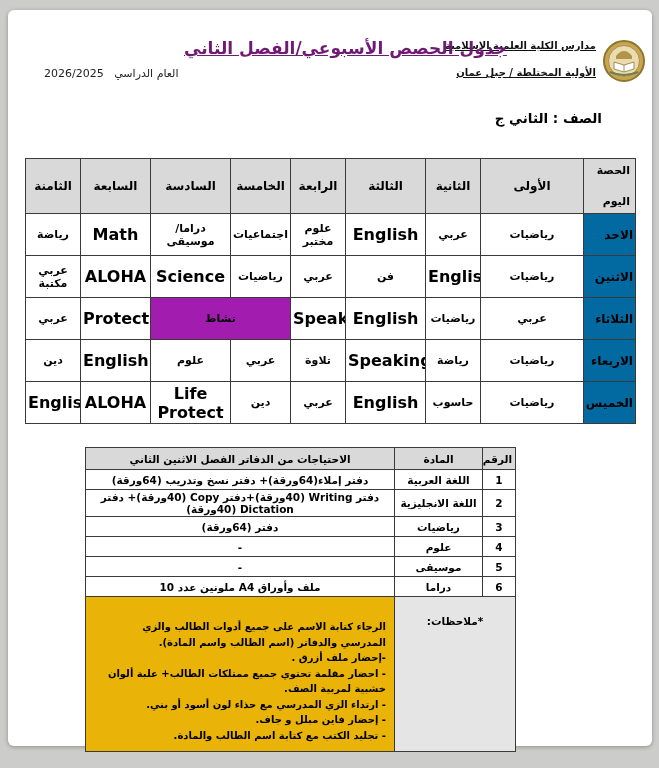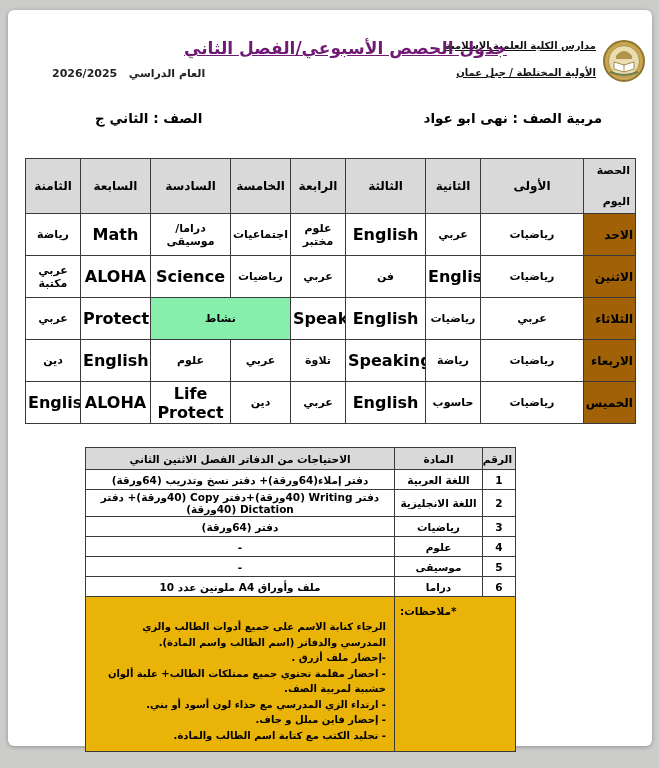--- a/index.html
+++ b/index.html
@@ -21,21 +21,21 @@
   }
   .school .line{text-decoration:underline;margin-bottom:16px;white-space:nowrap;padding-left:25px;}
   .logo{position:absolute;top:26px;right:6px;width:44px;height:50px;}
   .title{
     position:absolute;top:28px;right:168px;width:300px;
     text-align:center;font-size:17px;font-weight:bold;
     text-decoration:underline;color:#701a75;white-space:nowrap;
   }
   .year{
     position:absolute;top:57px;left:36px;
-    font-size:11px;font-weight:bold;color:#222;direction:rtl;white-space:nowrap;margin-left:8px;
+    font-size:11px;font-weight:normal;color:#222;direction:rtl;white-space:nowrap;
   }
   
   .meta{
     position:absolute;top:100px;right:50px;left:87px;
     display:flex;justify-content:space-between;direction:rtl;
     font-size:13.5px;font-weight:bold;color:#000;
   }
   
   table{border-collapse:collapse;}
   .timetable{
@@ -45,38 +45,38 @@
   }
   .timetable th,.timetable td{
     border:1.4px solid #3a3a3a;text-align:center;vertical-align:middle;
     padding:1px 2px;font-size:11px;overflow:hidden;
   }
   .timetable thead th{height:48px;background:#d9d9d9;font-size:12px;}
   .timetable thead th.corner{padding:3px 5px;}
   .corner-in{display:flex;flex-direction:column;justify-content:space-between;height:44px;}
   .corner-in span{text-align:right;font-size:11px;}
   .timetable tbody tr{height:42px;}
-  .timetable tbody th.day{background:#a16207;font-size:12px;padding-left:23px;}
+  .timetable tbody th.day{background:#0369a1;font-size:12px;padding-left:23px;}
   .timetable td.en{font-size:16px;direction:ltr;}
   
   .supplies{
     position:absolute;top:437px;right:136px;
     direction:rtl;table-layout:fixed;width:430px;
     font-weight:bold;color:#000;
   }
   .supplies th,.supplies td{
     border:1.3px solid #3a3a3a;text-align:center;vertical-align:middle;
     padding:1px 3px;font-size:10.5px;
   }
   .supplies thead th{height:19px;background:#d9d9d9;}
   .supplies tbody tr{height:20px;}
   .supplies td.req{font-size:10.5px;}
   .supplies tr.notes-row{height:128px;}
   .supplies td.notes-label-cell{
-    background:#eab308;vertical-align:top;text-align:left;padding:8px 5px;font-size:10.5px;
+    background:#e5e5e5;vertical-align:top;text-align:center;padding:18px 5px;font-size:10.5px;
   }
   .supplies td.notes-body-cell{
     background:#eab308;vertical-align:top;text-align:right;padding:8px 8px;
   }
   .notes-list{margin-top:14px;}
   .notes-list div{font-size:10px;line-height:15.5px;text-align:right;}
 </style>
 </head>
 <body>
 
@@ -99,21 +99,20 @@
   </div>
 
   <div class="title">جدول الحصص الأسبوعي/الفصل الثاني</div>
 
   <div class="year">
     <span>العام الدراسي</span>&nbsp;&nbsp;
     <span>2026/2025</span>
   </div>
 
   <div class="meta">
-    <div>مربية الصف :  نهى ابو عواد</div>
     <div>الصف : الثاني ج</div>
   </div>
 
   <table class="timetable">
     <colgroup>
       <col style="width:52px">
         <col style="width:103px">
         <col style="width:55px">
       <col style="width:80px">
         <col style="width:55px">
@@ -162,21 +161,21 @@
           <td class="en">Science</td>
           <td class="en">ALOHA</td>
           <td>عربي مكتبة</td>
         </tr>
         <tr>
           <th class="day">الثلاثاء</th>
           <td>عربي</td>
           <td>رياضيات</td>
           <td class="en">English</td>
           <td class="en">Speaking</td>
-          <td colspan="2" style="background: #86efac;">نشاط</td>
+          <td colspan="2" style="background: #a21caf;">نشاط</td>
           <td class="en">Protect.ed</td>
           <td>عربي</td>
         </tr>
         <tr>
           <th class="day">الاربعاء</th>
           <td>رياضيات</td>
           <td>رياضة</td>
           <td class="en">Speaking</td>
           <td>تلاوة</td>
           <td>عربي</td>

